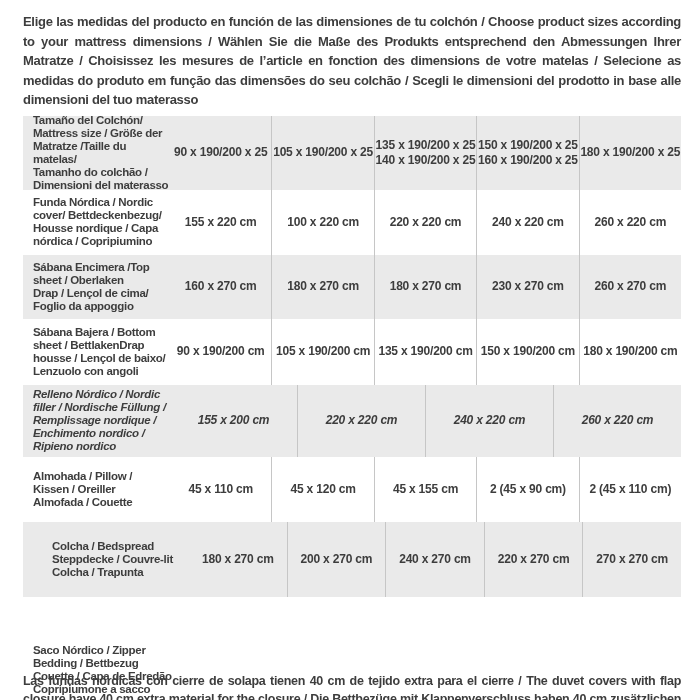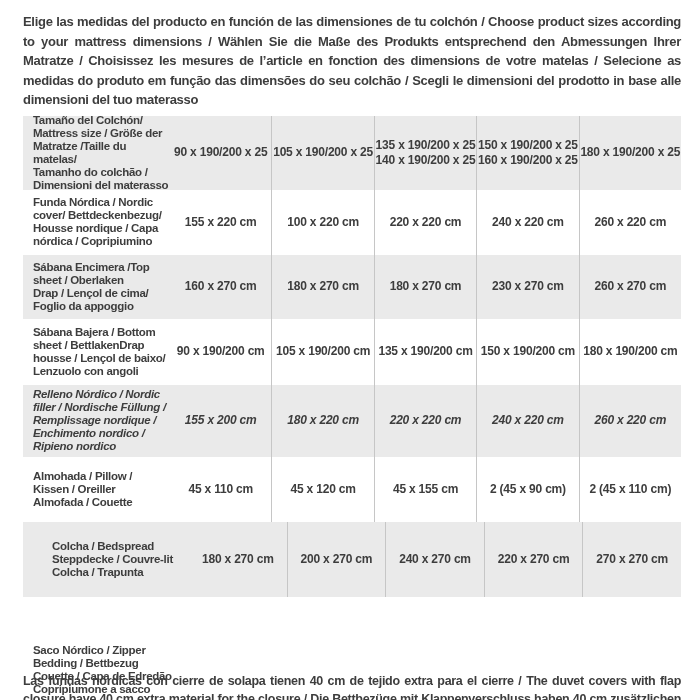--- a/index.html
+++ b/index.html
@@ -134,21 +134,20 @@
       <div class="cell val sep">180 x 190/200 cm</div>
     </div>
 
     <div class="row alt r5">
       <div class="cell label">Relleno Nórdico / Nordic
 filler / Nordische Füllung /
 Remplissage nordique /
 Enchimento nordico /
 Ripieno nordico</div>
       <div class="cell val">155 x 200 cm</div>
-      <div class="cell val sep">180 x 220 cm</div>
       <div class="cell val sep">220 x 220 cm</div>
       <div class="cell val sep">240 x 220 cm</div>
       <div class="cell val sep">260 x 220 cm</div>
     </div>
 
     <div class="row r6">
       <div class="cell label">Almohada / Pillow /
 Kissen / Oreiller
 Almofada / Couette</div>
       <div class="cell val">45 x 110 cm</div>

